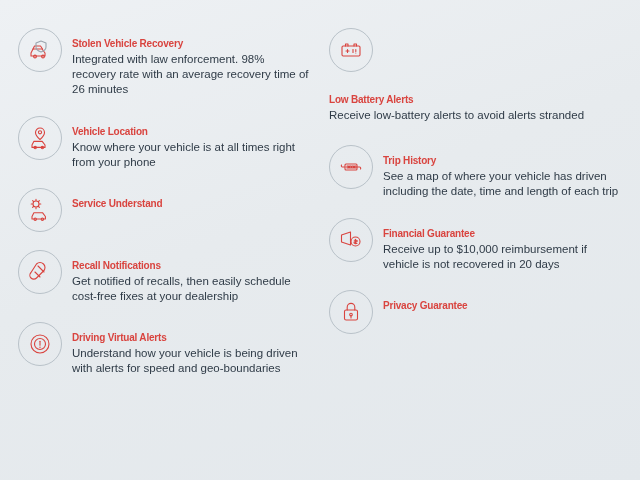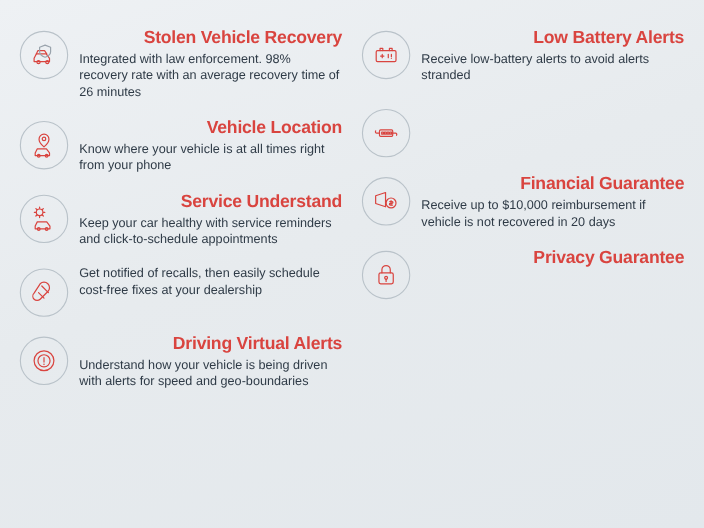--- a/index.html
+++ b/index.html
@@ -51,39 +51,38 @@
   }
   .icon-wrap svg {
     display: block;
   }
   .txt {
     flex: 1 1 auto;
     min-width: 0;
   }
   .title {
     color: #d9443f;
-    font-size: 16px;
+    font-size: 10px;
     font-weight: bold;
     line-height: 1.1;
-    margin: 0 0 3px 0;
+    margin: 12px 0 3px 0;
     letter-spacing: -0.2px;
-    text-align: right;
   }
   .desc {
     color: #2f3b47;
     font-size: 11.5px;
     line-height: 1.32;
     margin: 0;
   }
   
   .col .feature:nth-child(1) { margin-bottom: 16px; }
   .col .feature:nth-child(2) { margin-bottom: 16px; }
   .col .feature:nth-child(3) { margin-bottom: 16px; }
   .col .feature:nth-child(4) { margin-bottom: 16px; }
-  .col-right .feature:nth-child(1) { margin-bottom: 20px; }
+  .col-right .feature:nth-child(1) { margin-bottom: 20px; flex-direction: column; }
 </style>
 </head>
 <body>
 
 <div id="page">
   <div class="columns">
 
     <div class="col col-left">
 
       <div class="feature">
@@ -123,33 +122,33 @@
           <svg width="26" height="26" viewBox="0 0 26 26" fill="none" stroke="#d9443f" stroke-width="1.1" stroke-linecap="round" stroke-linejoin="round">
             <circle cx="9" cy="7" r="3"></circle>
             <path d="M9 2.2 v1.2 M9 10.6 v1.2 M4.2 7 h1.2 M12.6 7 h1.2 M5.6 3.6 l0.9 0.9 M11.5 9.5 l0.9 0.9 M12.4 3.6 l-0.9 0.9 M6.5 9.5 l-0.9 0.9"></path>
             <path d="M5 19.5 l1.9-3.8 h8.6 l2.9 3.8 v2.5 h-13.4 z"></path>
             <circle cx="8.2" cy="22.2" r="1.2"></circle>
             <circle cx="15.4" cy="22.2" r="1.2"></circle>
           </svg>
         </div>
         <div class="txt">
           <p class="title">Service Understand</p>
-          <p class="desc">Keep your car healthy with service reminders and click-to-schedule appointments</p>
         </div>
       </div>
 
       <div class="feature">
         <div class="icon-wrap">
           <svg width="26" height="26" viewBox="0 0 26 26" fill="none" stroke="#d9443f" stroke-width="1.1" stroke-linecap="round" stroke-linejoin="round">
             <path d="M9.5 5 c2 -2 5 -2 7 0 2 2 2 5 0 7 l-7 7 c-1.5 1.5 -4 1.5 -5.5 0 -1.5 -1.5 -1.5 -4 0 -5.5 z"></path>
             <path d="M11 7 l6 6"></path>
             <path d="M8 13 l5 5"></path>
           </svg>
         </div>
         <div class="txt">
+          <p class="title">Recall Notifications</p>
           <p class="desc">Get notified of recalls, then easily schedule cost-free fixes at your dealership</p>
         </div>
       </div>
 
       <div class="feature">
         <div class="icon-wrap">
           <svg width="26" height="26" viewBox="0 0 26 26" fill="none" stroke="#d9443f" stroke-width="1.1" stroke-linecap="round" stroke-linejoin="round">
             <circle cx="13" cy="13" r="9"></circle>
             <circle cx="13" cy="13" r="5.5"></circle>
             <path d="M13 10.2 v4"></path>
@@ -184,20 +183,24 @@
 
       <div class="feature">
         <div class="icon-wrap">
           <svg width="26" height="26" viewBox="0 0 26 26" fill="none" stroke="#d9443f" stroke-width="1.1" stroke-linecap="round" stroke-linejoin="round">
             <rect x="7" y="10" width="12" height="6" rx="1"></rect>
             <path d="M9 12 h1.5 v2 H9 z M11.5 12 h1.5 v2 h-1.5 z M14 12 h1.5 v2 H14 z M16.5 12 h1.5 v2 h-1.5 z"></path>
             <path d="M7 13 H4.5 c-1 0 -1.5 -1 -1 -2"></path>
             <path d="M19 13 h2.5 c1 0 1.5 1 1 2"></path>
           </svg>
         </div>
+        <div class="txt">
+          <p class="title">Trip History</p>
+          <p class="desc">See a map of where your vehicle has driven including the date, time and length of each trip</p>
+        </div>
       </div>
 
 
       <div class="feature">
         <div class="icon-wrap">
           <svg width="26" height="26" viewBox="0 0 26 26" fill="none" stroke="#d9443f" stroke-width="1.1" stroke-linecap="round" stroke-linejoin="round">
             <path d="M3.5 8 l9 -3 v13 l-9 -3 z"></path>
             <circle cx="17.5" cy="14.5" r="4.5"></circle>
             <path d="M17.5 12.3 v4.4 M16.3 13.2 h2 c0.6 0 0.9 0.4 0.9 0.8 0 0.5 -0.4 0.8 -0.9 0.8 h-1.4 c-0.6 0 -0.9 0.4 -0.9 0.8 0 0.5 0.4 0.8 0.9 0.8 h2"></path>
           </svg>

